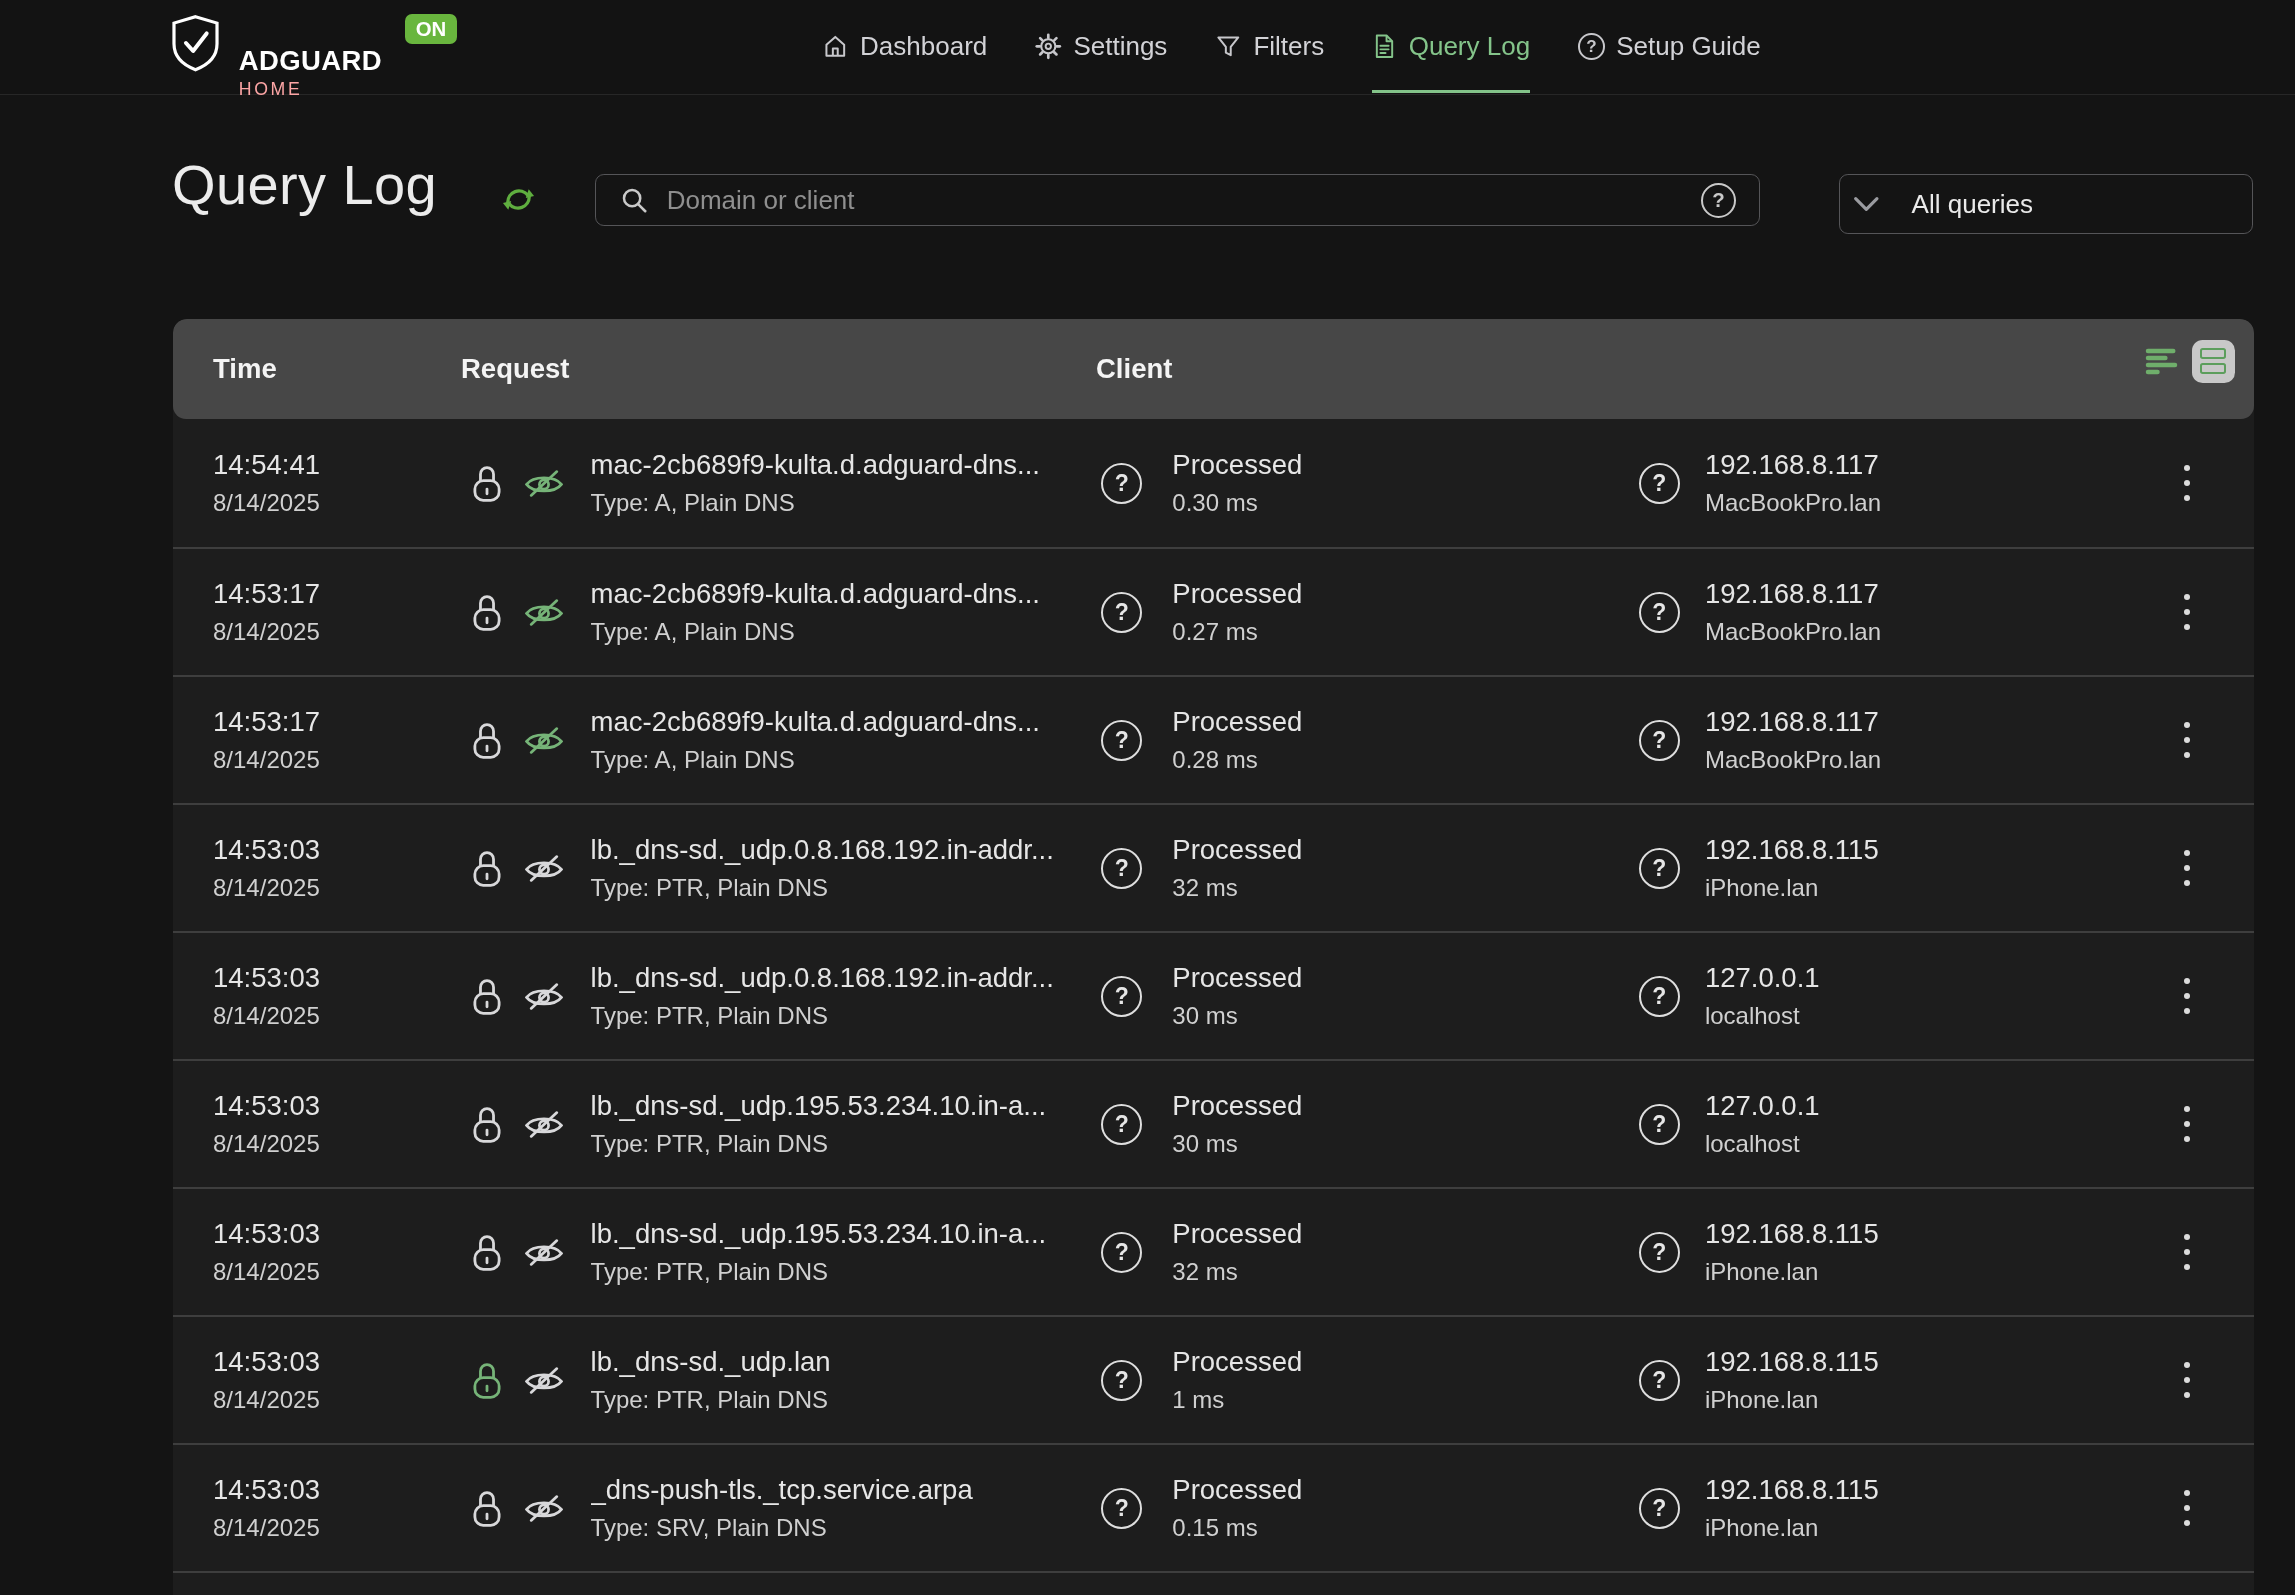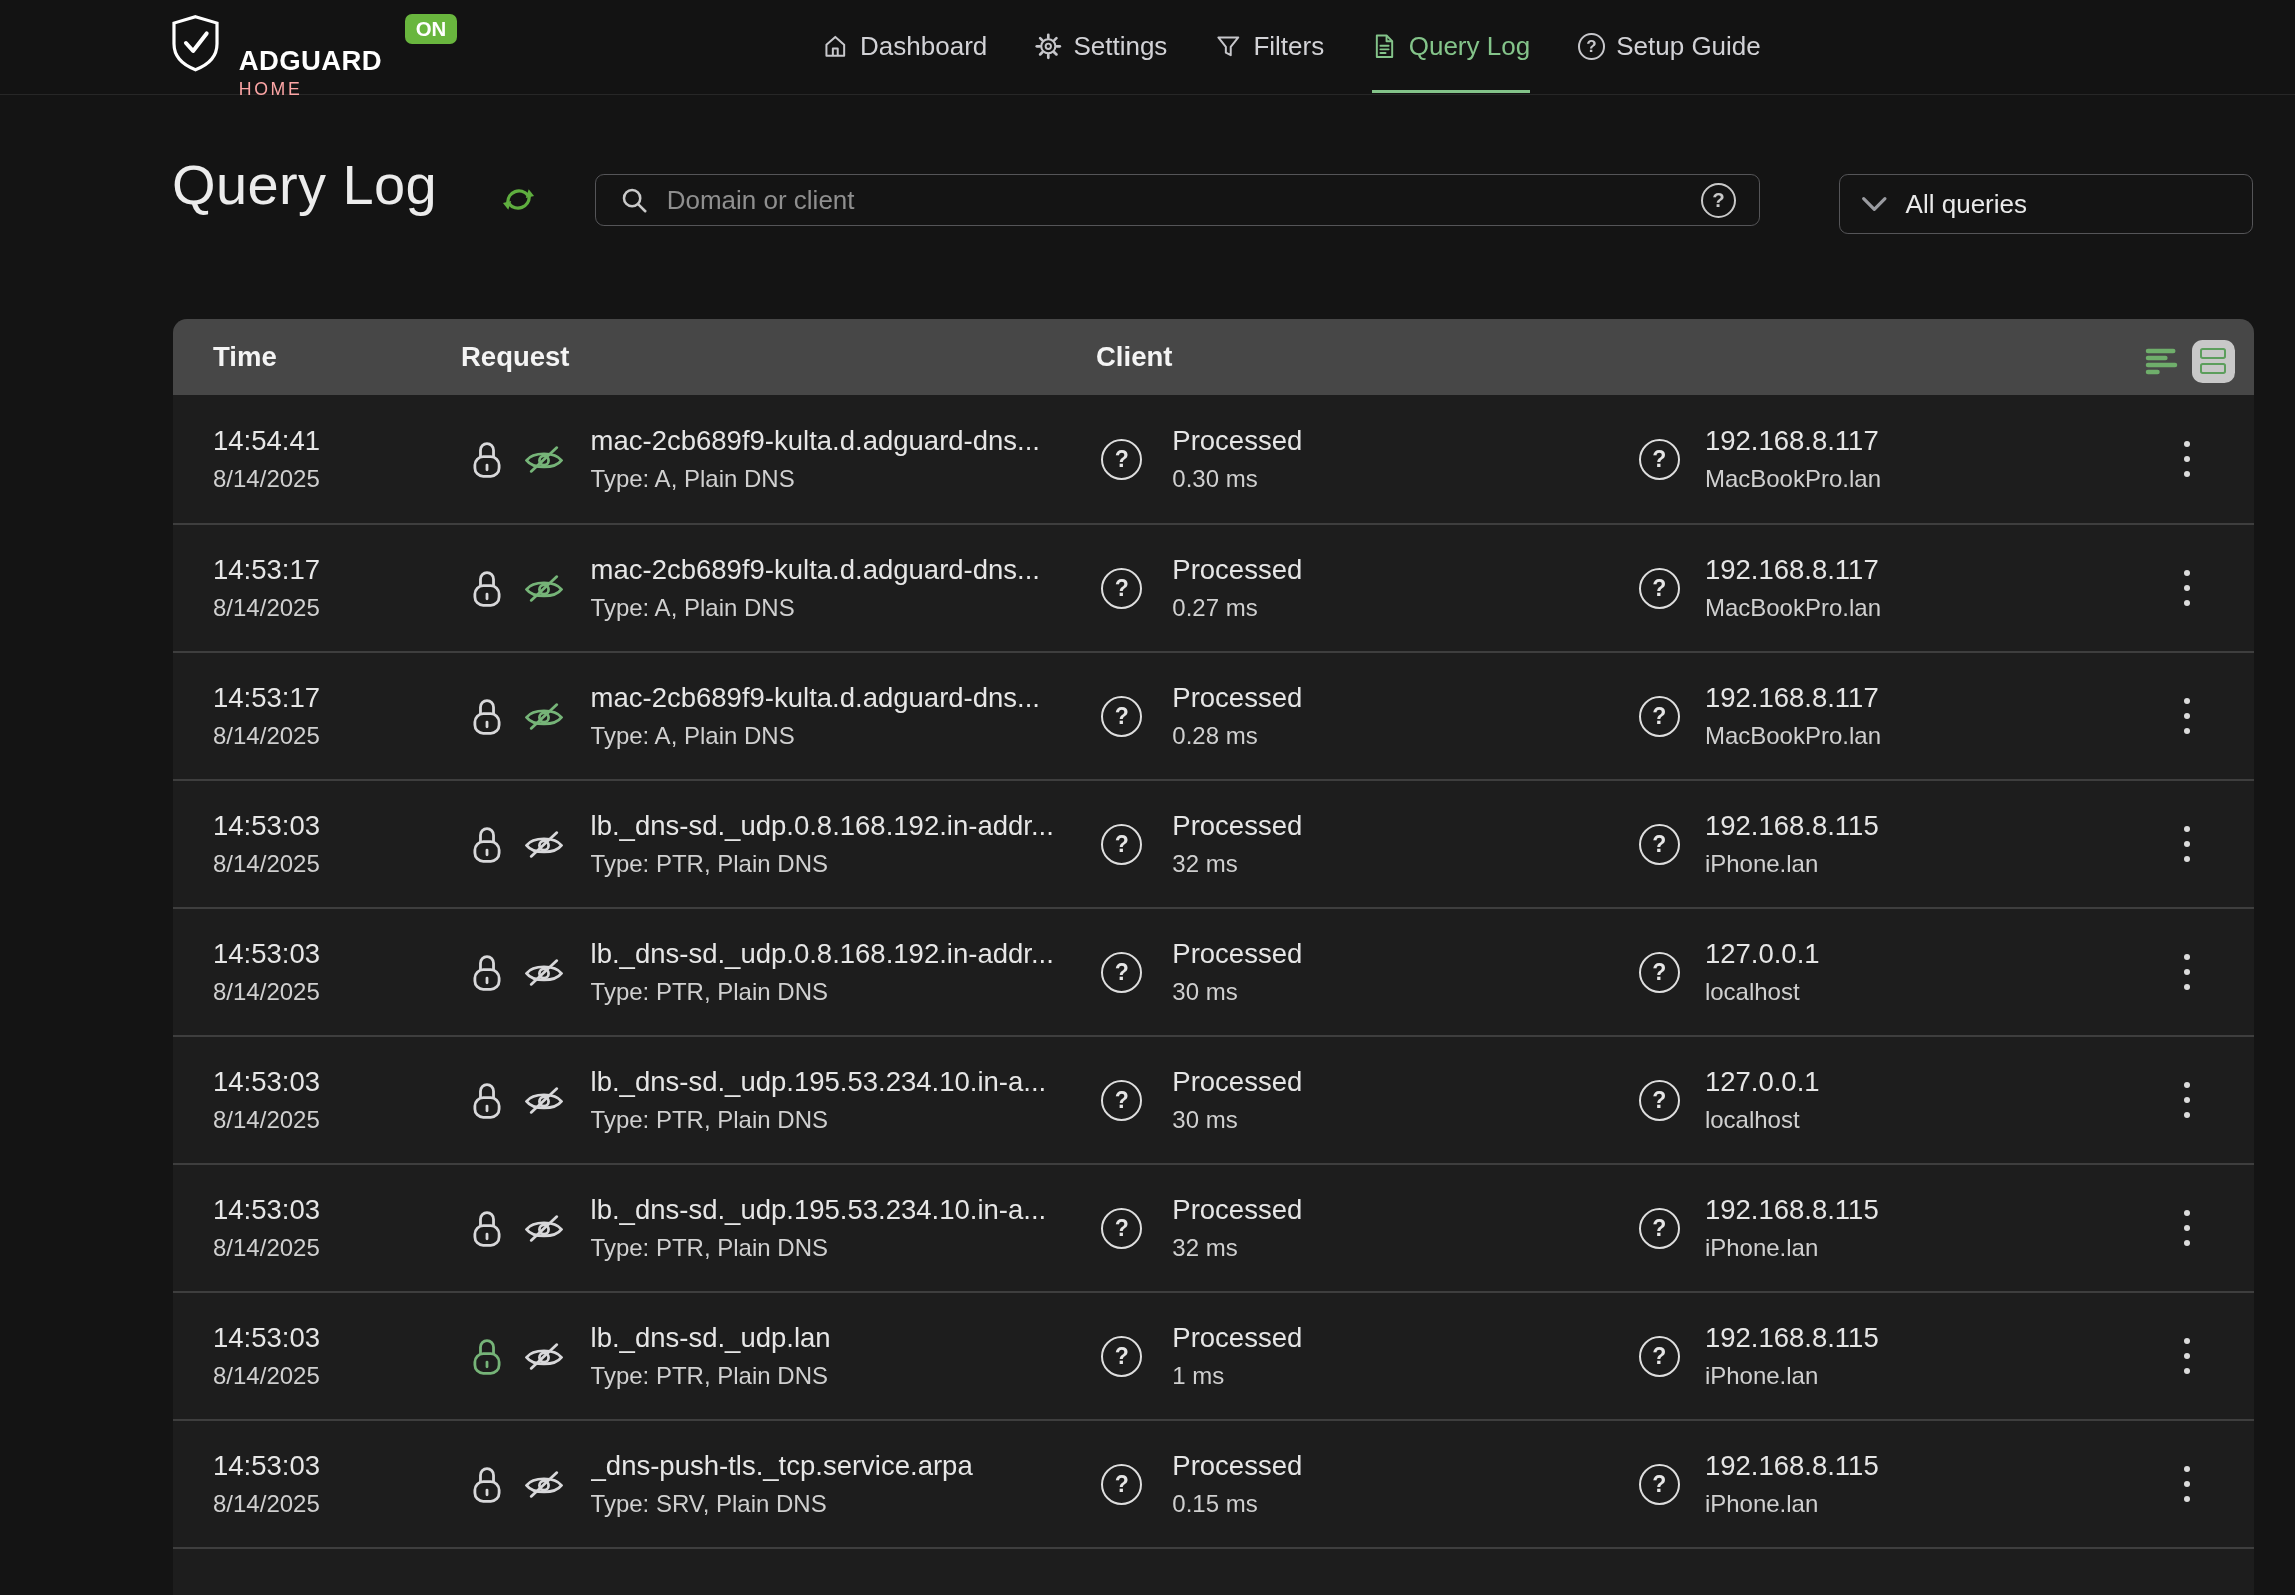--- a/index.html
+++ b/index.html
@@ -81,34 +81,35 @@
   .search input::placeholder{color:var(--muted);}
   .search .sicon{color:#c9c9c9;}
   .qcircle-in{
     width:35px;height:35px;border:2.7px solid #c9c9c9;border-radius:50%;color:#c9c9c9;
     display:flex;align-items:center;justify-content:center;
     font-size:20.4px;font-weight:700;cursor:pointer;flex:none;
   }
   .dropdown{
     position:absolute;left:1839px;top:174px;width:414px;height:60px;
     border:1.8px solid var(--border);border-radius:8.9px;
-    display:flex;align-items:center;gap:18px;padding:0 21px;cursor:pointer;
+    display:flex;align-items:center;gap:32px;padding:0 13px;cursor:pointer;
   }
   .dropdown .chev{color:#9a9ba0;}
   .dropdown .dlabel{font-size:26px;color:#eaeaea;}
 
   
   .table{
     position:absolute;left:173px;top:319px;width:2081px;height:1277px;
     border-radius:14px 14px 0 0;overflow:hidden;background:var(--row-bg);
   }
   .grid{display:grid;grid-template-columns:288px 635px 534px 536px 89px;}
   .thead{
-    position:relative;height:76px;background:var(--header-bg);
+    position:relative;height:100px;background:var(--header-bg);
     align-items:center;
+    border-radius:13px;
   }
   .th{font-size:27.5px;font-weight:700;color:#f4f4f4;}
   .th.c1{padding-left:40px;}
   .toggles{
     position:absolute;right:19.5px;top:0;height:84px;
     display:flex;align-items:center;gap:12.4px;
   }
   .lines-icon{color:#6fae6b;cursor:pointer;}
   .tbl-btn{
     width:43px;height:43px;background:#c8c8c8;border-radius:10.6px;

